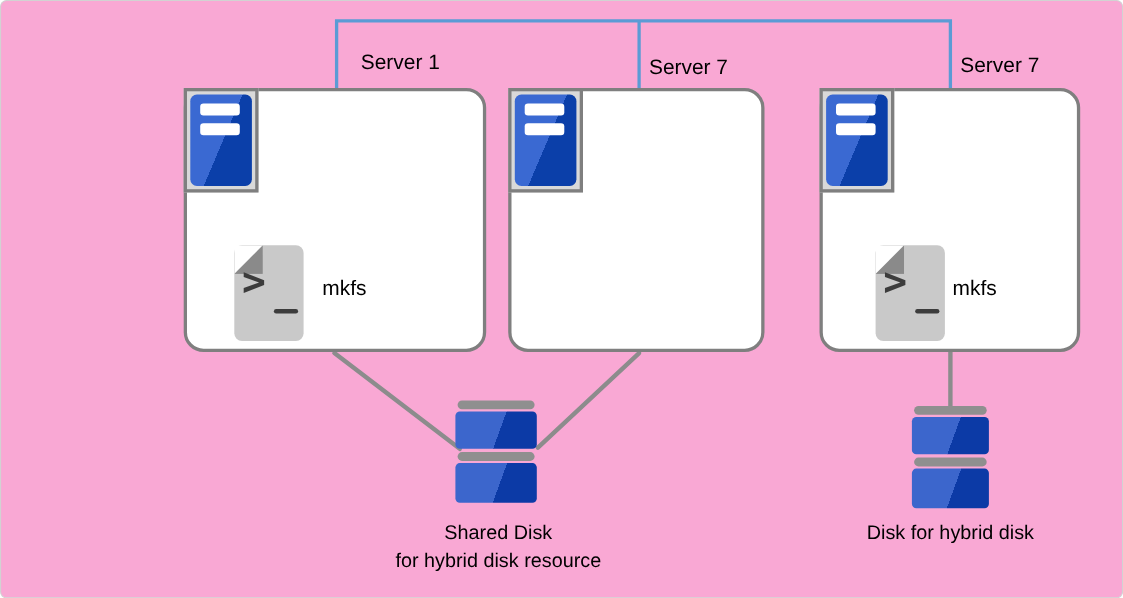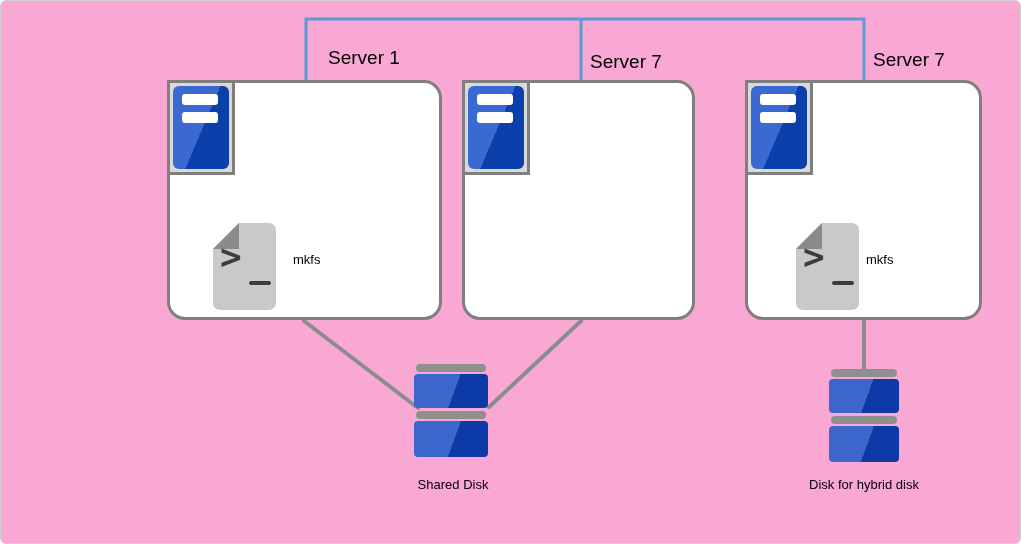--- a/index.html
+++ b/index.html
@@ -46,32 +46,32 @@
   }
   .doc-prompt{
     position:absolute;left:7px;top:16px;font-family:"DejaVu Sans Mono",monospace;
     font-weight:bold;font-size:36px;line-height:36px;color:#3c3c3c;
   }
   .doc-underscore{
     position:absolute;left:36px;top:58px;width:22px;height:4px;background:#3c3c3c;border-radius:2px;
   }
   .doc1{left:43px;top:140px;}
   .doc3{left:48px;top:140px;}
-  .mkfs-label{position:absolute;font-size:13px;color:#000;}
+  .mkfs-label{position:absolute;font-size:19px;color:#000;}
   .mkfs1{left:123px;top:169px;}
   .mkfs3{left:118px;top:169px;}
   .disk{position:absolute;}
   .disk-shared{left:413px;top:363px;width:74px;}
   .disk-hybrid{left:828px;top:368px;width:70px;}
   .disk .cap{height:8px;margin:0 2px;background:#8f8f8f;border-radius:4px;}
   .disk .platter{height:34px;margin:2px 0 3px 0;border-radius:4px;
     background:linear-gradient(110deg,#3c66cc 54%,#0c3aa6 54%);}
   .disk .platter:last-child{height:36px;}
   .caption{
-    position:absolute;font-size:13px;line-height:25px;color:#000;text-align:center;
+    position:absolute;font-size:18px;line-height:25px;color:#000;text-align:center;
   }
   .cap-shared{left:312px;top:471px;width:280px;}
   .cap-hybrid{left:743px;top:471px;width:240px;}
   .caption span{display:block;}
 </style>
 </head>
 <body>
 
 <div class="canvas">
 
@@ -137,19 +137,20 @@
 
   <div class="disk disk-hybrid">
     <div class="cap"></div>
     <div class="platter"></div>
     <div class="cap"></div>
     <div class="platter"></div>
   </div>
 
   <div class="caption cap-shared">
     <span>Shared Disk</span>
+    <span>for hybrid disk resource</span>
   </div>
 
   <div class="caption cap-hybrid">
     <span>Disk for hybrid disk</span>
   </div>
 
 </div>
 
 </body></html>

